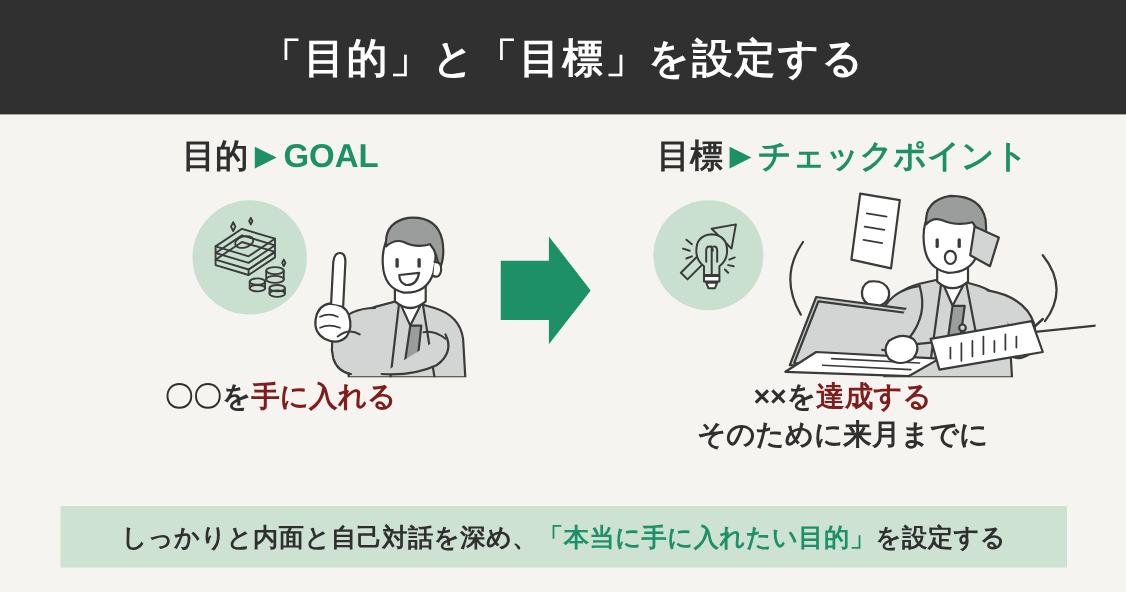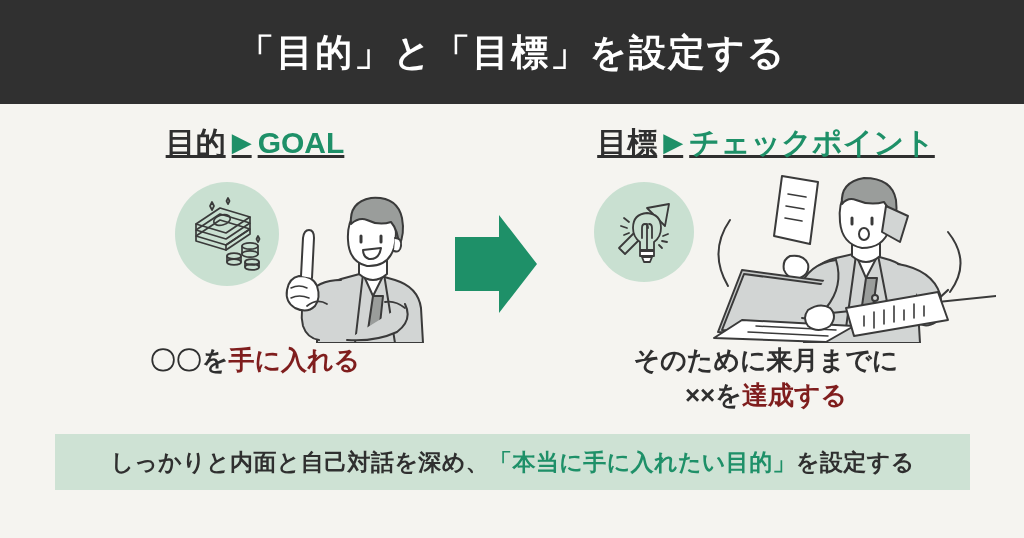--- a/index.html
+++ b/index.html
@@ -51,21 +51,20 @@
   .col-right { left: 531px; width: 470px; }
 
   .col-head {
     text-align: center;
     font-size: 30px;
     font-weight: bold;
     line-height: 1;
     white-space: nowrap;
     margin-top: 42px;
     color: #2F2F2F;
-    text-decoration: underline;
   }
   .col-head .kw { color: #2F2F2F; }
   .col-head .tri {
     color: #1E9068;
     font-size: 26px;
     padding: 0 6px;
     position: relative;
     top: -2px;
   }
   .col-head .hl { color: #1E9068; }
@@ -101,21 +100,21 @@
     left: 455px;
     top: 215px;
     width: 82px;
     height: 98px;
   }
 
   
   .banner {
     position: absolute;
     left: 55px;
-    top: 434px;
+    top: 460px;
     width: 915px;
     height: 56px;
     background: #CEE2D4;
     display: flex;
     align-items: center;
     justify-content: center;
   }
   .banner-text {
     font-size: 23px;
     font-weight: bold;
@@ -306,22 +305,22 @@
             <path d="M262 130 L234 156" stroke-width="2.2" fill="none"></path>
 
             <path d="M168 176 L262 160 L252 132 L160 148 Z" fill="#FFFFFF"></path>
             <path d="M178 166 L178 156 M188 168 L188 152 M198 164 L198 150 M208 162 L208 146 M218 160 L218 150 M228 158 L228 144 M238 156 L238 146" stroke-width="1.6" fill="none"></path>
           </g>
         </svg>
       </div>
     </div>
 
     <div class="caption">
+      <div><span>××を</span><span class="hl">達成する</span></div>
       <div>そのために来月までに</div>
-      <div><span>××を</span><span class="hl">達成する</span></div>
     </div>
   </div>
 
   <div class="banner">
     <div class="banner-text"><span>しっかりと内面と自己対話を深め、</span><span class="hl">「本当に手に入れたい目的」</span><span>を設定する</span></div>
   </div>
 
 </div>
 
 </body></html>

